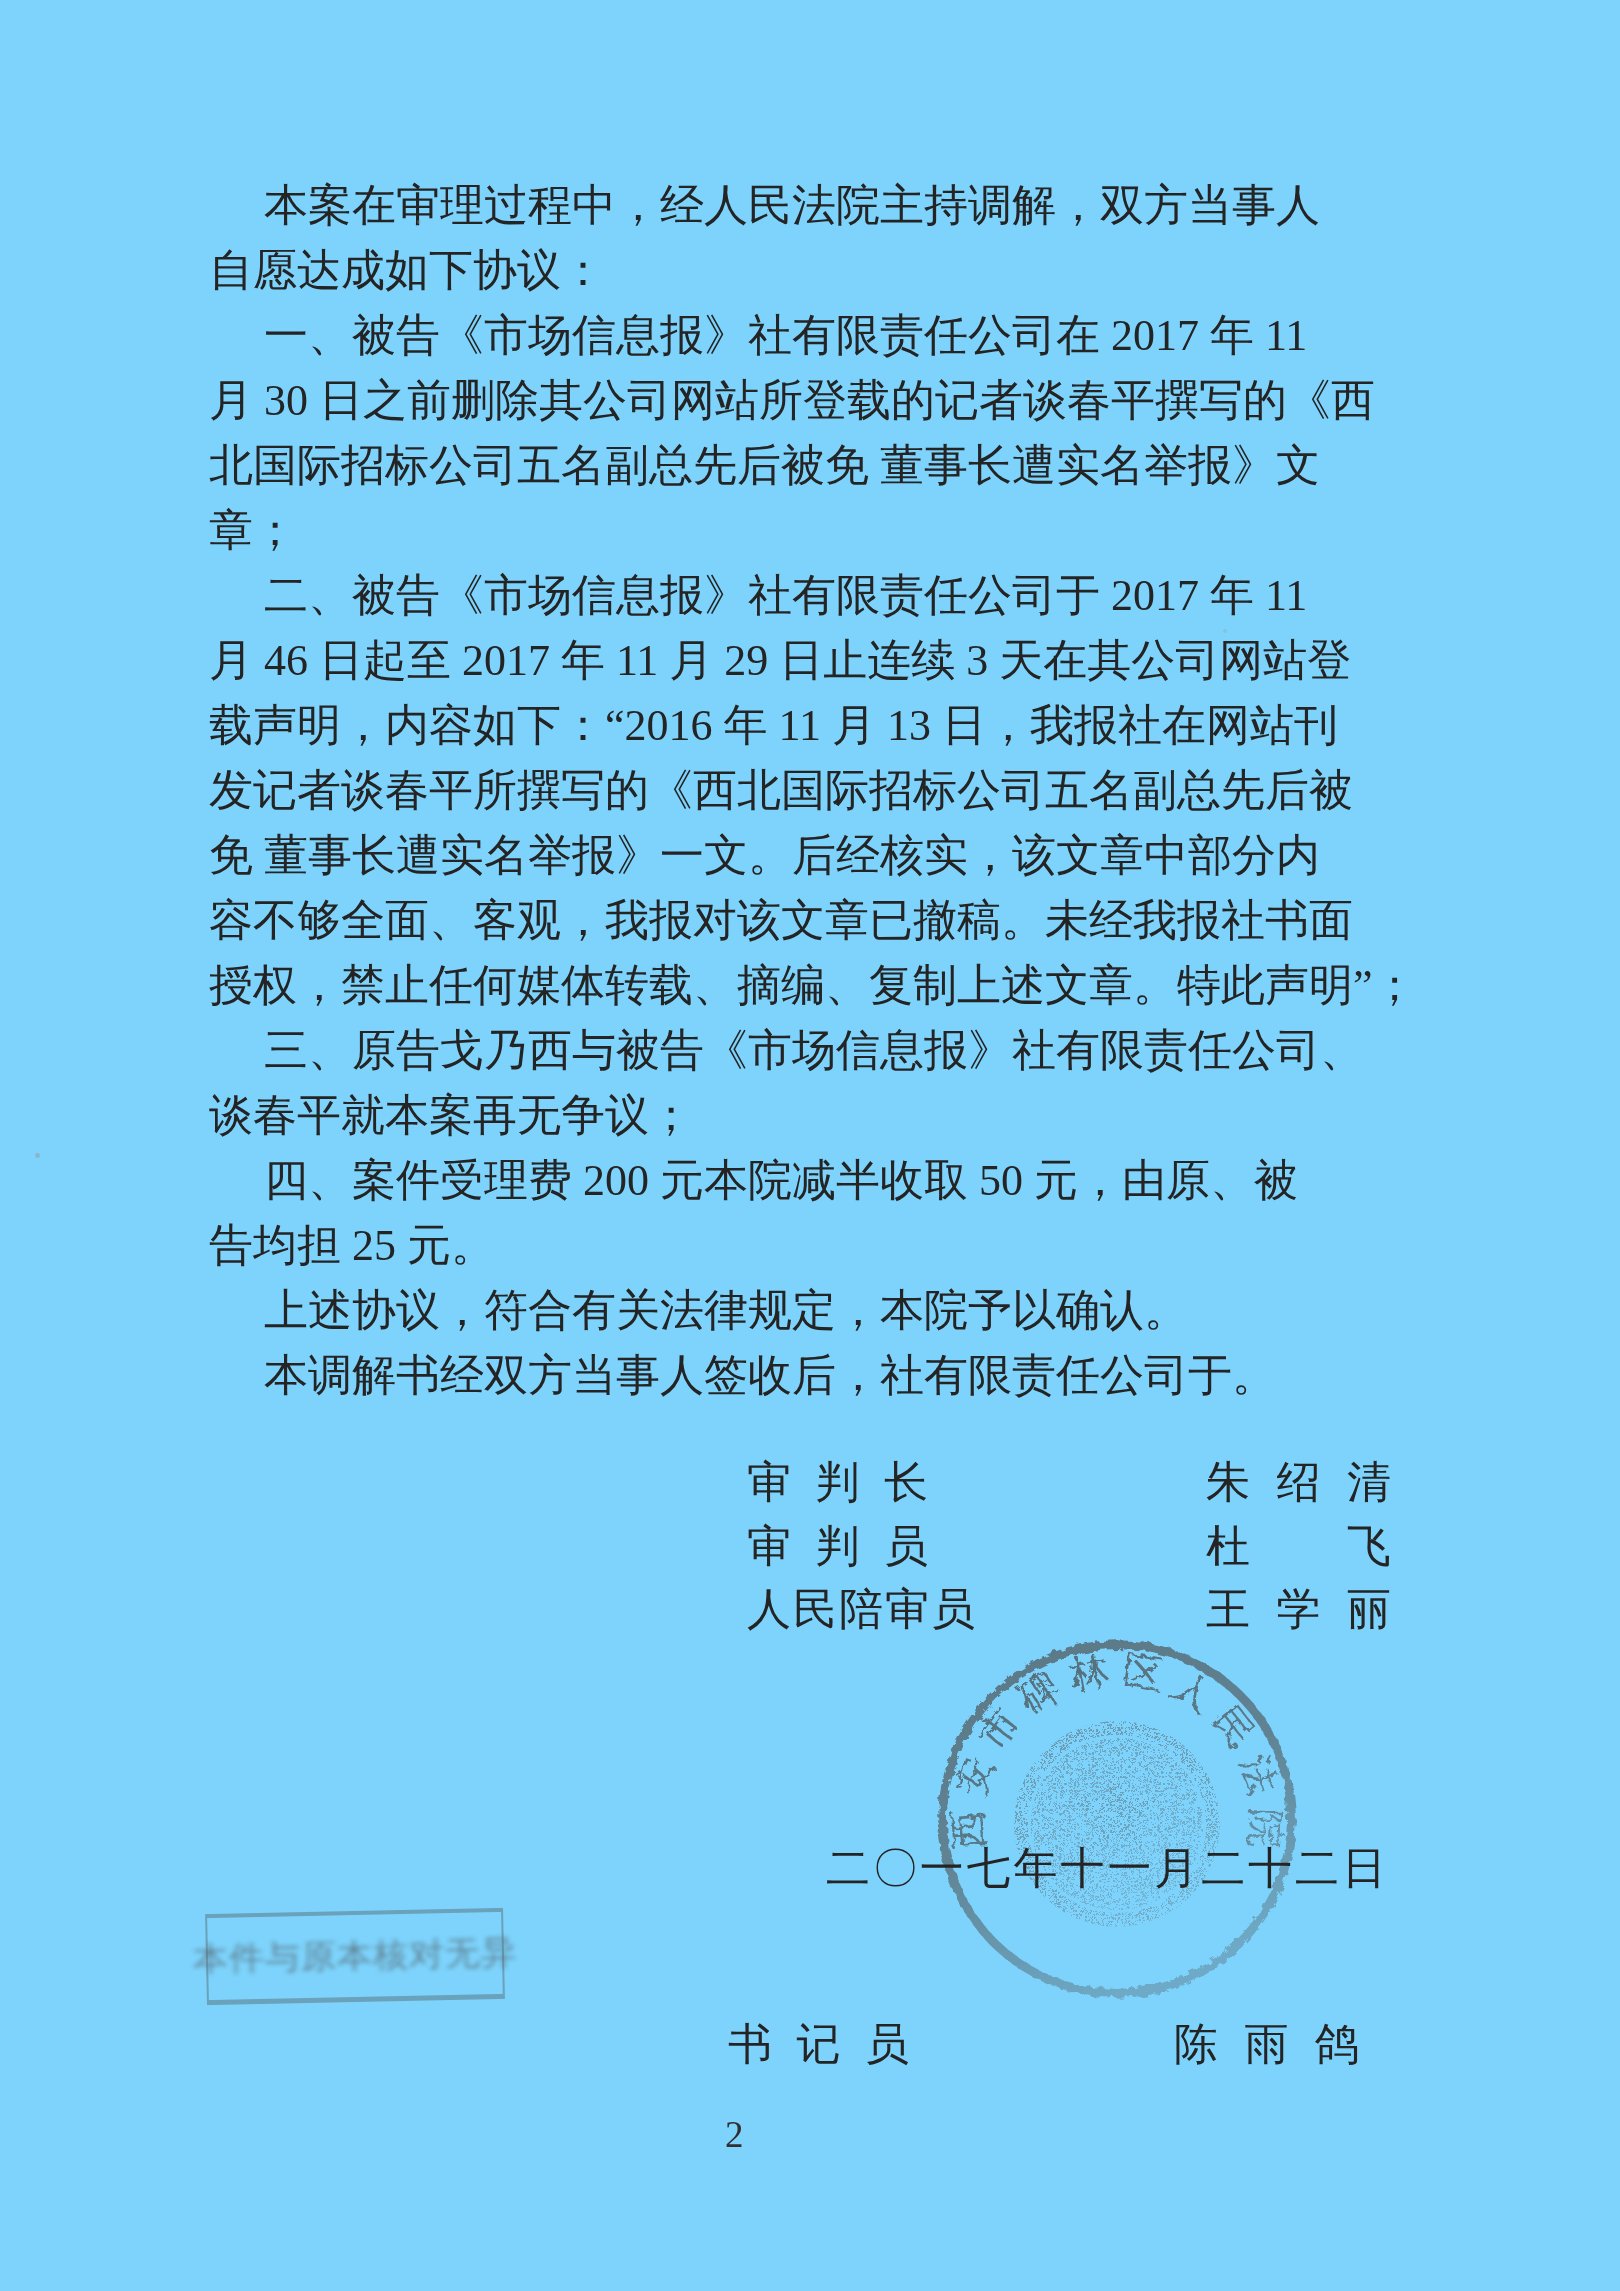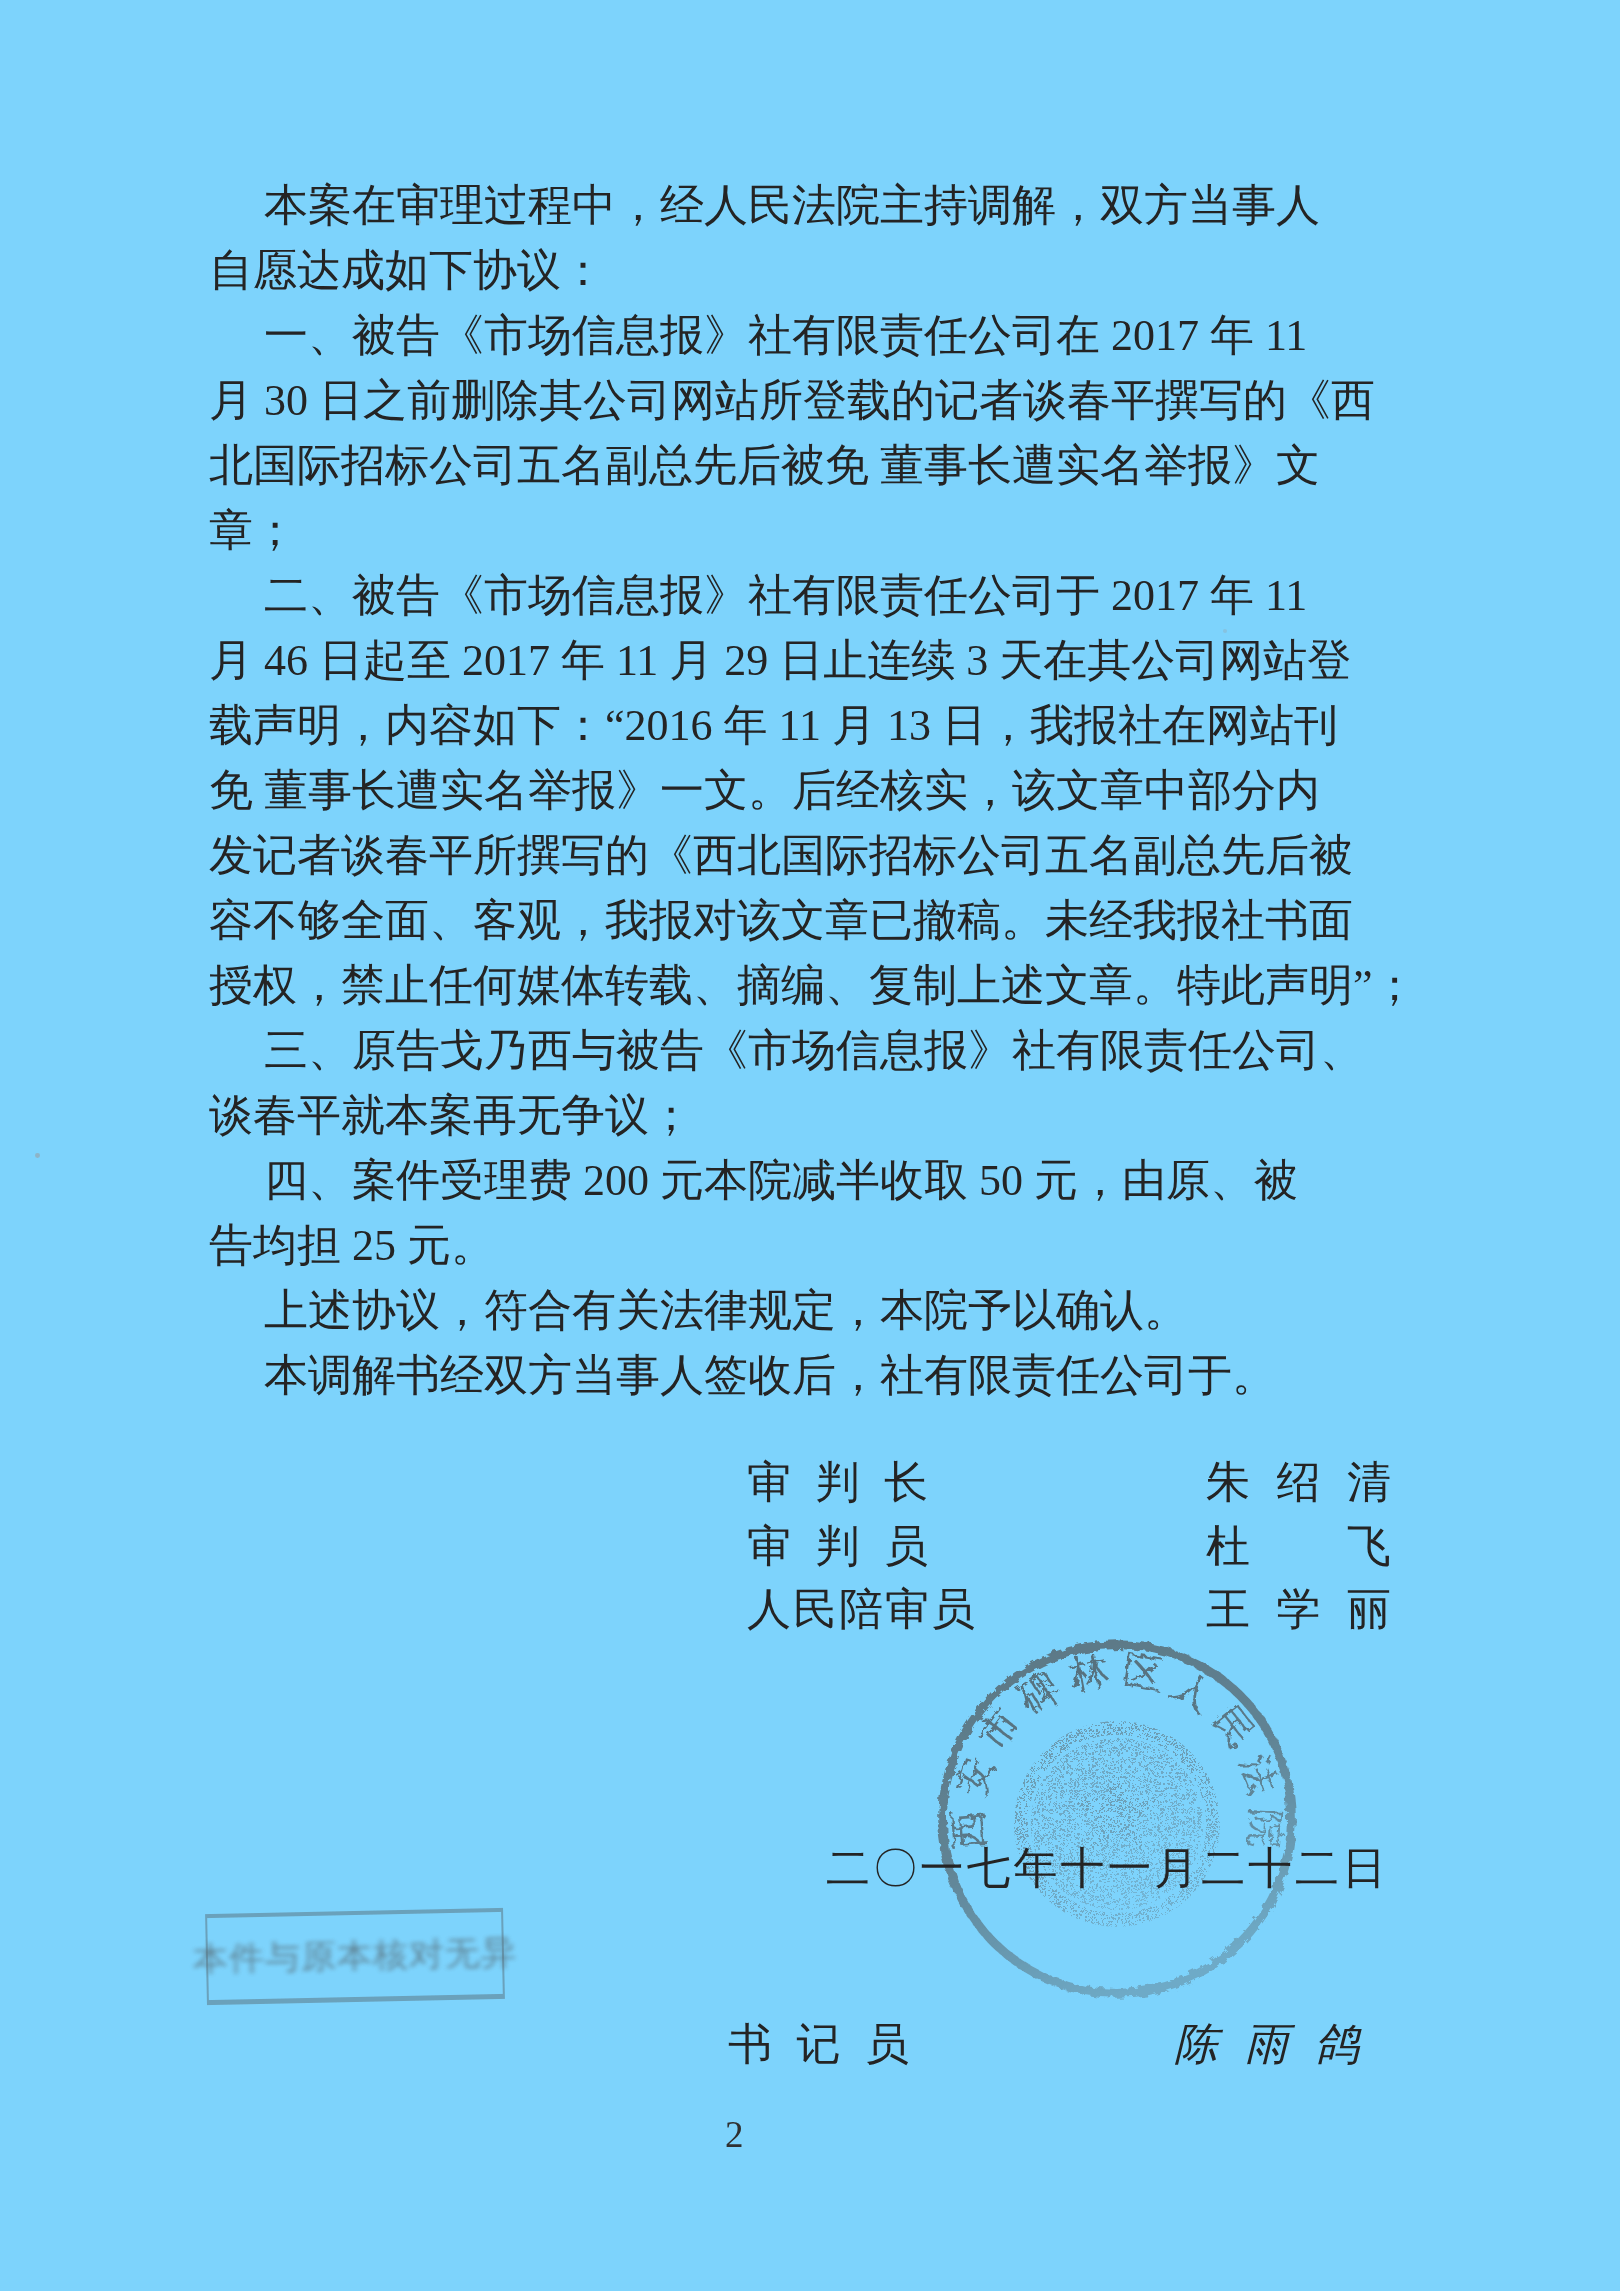--- a/index.html
+++ b/index.html
@@ -21,21 +21,21 @@
   .bline.in{padding-left:55px;}
   
   .sig-row{position:absolute;left:747px;height:59px;font-size:44px;white-space:nowrap;}
   .sig-row .sig-name{position:absolute;left:459px;top:0;letter-spacing:26.5px;}
   .t3{letter-spacing:24.5px;}
   .t5{letter-spacing:2px;text-align:right;}
   .row-1{top:1453px;}
   .row-2{top:1517px;}
   .row-3{top:1580px;}
   .clerk-row{left:728px;top:2015px;}
-  .clerk-row .sig-name{left:446px;font-style:italic;}
+  .clerk-row .sig-name{left:446px;}
   
   .date-line{position:absolute;left:826px;top:1839px;font-size:44px;letter-spacing:2.9px;}
   
   .page-num{position:absolute;left:725px;top:2113px;font-size:37px;color:#303030;}
   
   .seal{position:absolute;left:921px;top:1623px;opacity:.82;}
   
   .side-stamp{
     position:absolute;left:206px;top:1911px;width:294px;height:82px;
     border:2.9px solid rgba(72,72,72,.5);
@@ -60,22 +60,22 @@
   <div class="body-text">
     <div class="bline in">本案在审理过程中，经人民法院主持调解，双方当事人</div>
     <div class="bline">自愿达成如下协议：</div>
     <div class="bline in">一、被告《市场信息报》社有限责任公司在 2017 年 11</div>
     <div class="bline">月 30 日之前删除其公司网站所登载的记者谈春平撰写的《西</div>
     <div class="bline">北国际招标公司五名副总先后被免 董事长遭实名举报》文</div>
     <div class="bline">章；</div>
     <div class="bline in">二、被告《市场信息报》社有限责任公司于 2017 年 11</div>
     <div class="bline">月 46 日起至 2017 年 11 月 29 日止连续 3 天在其公司网站登</div>
     <div class="bline">载声明，内容如下：“2016 年 11 月 13 日，我报社在网站刊</div>
+    <div class="bline">发记者谈春平所撰写的《西北国际招标公司五名副总先后被</div>
     <div class="bline">免 董事长遭实名举报》一文。后经核实，该文章中部分内</div>
-    <div class="bline">发记者谈春平所撰写的《西北国际招标公司五名副总先后被</div>
     <div class="bline">容不够全面、客观，我报对该文章已撤稿。未经我报社书面</div>
     <div class="bline">授权，禁止任何媒体转载、摘编、复制上述文章。特此声明”；</div>
     <div class="bline in">三、原告戈乃西与被告《市场信息报》社有限责任公司、</div>
     <div class="bline">谈春平就本案再无争议；</div>
     <div class="bline in">四、案件受理费 200 元本院减半收取 50 元，由原、被</div>
     <div class="bline">告均担 25 元。</div>
     <div class="bline in">上述协议，符合有关法律规定，本院予以确认。</div>
     <div class="bline in">本调解书经双方当事人签收后，社有限责任公司于。</div>
   </div>
 

